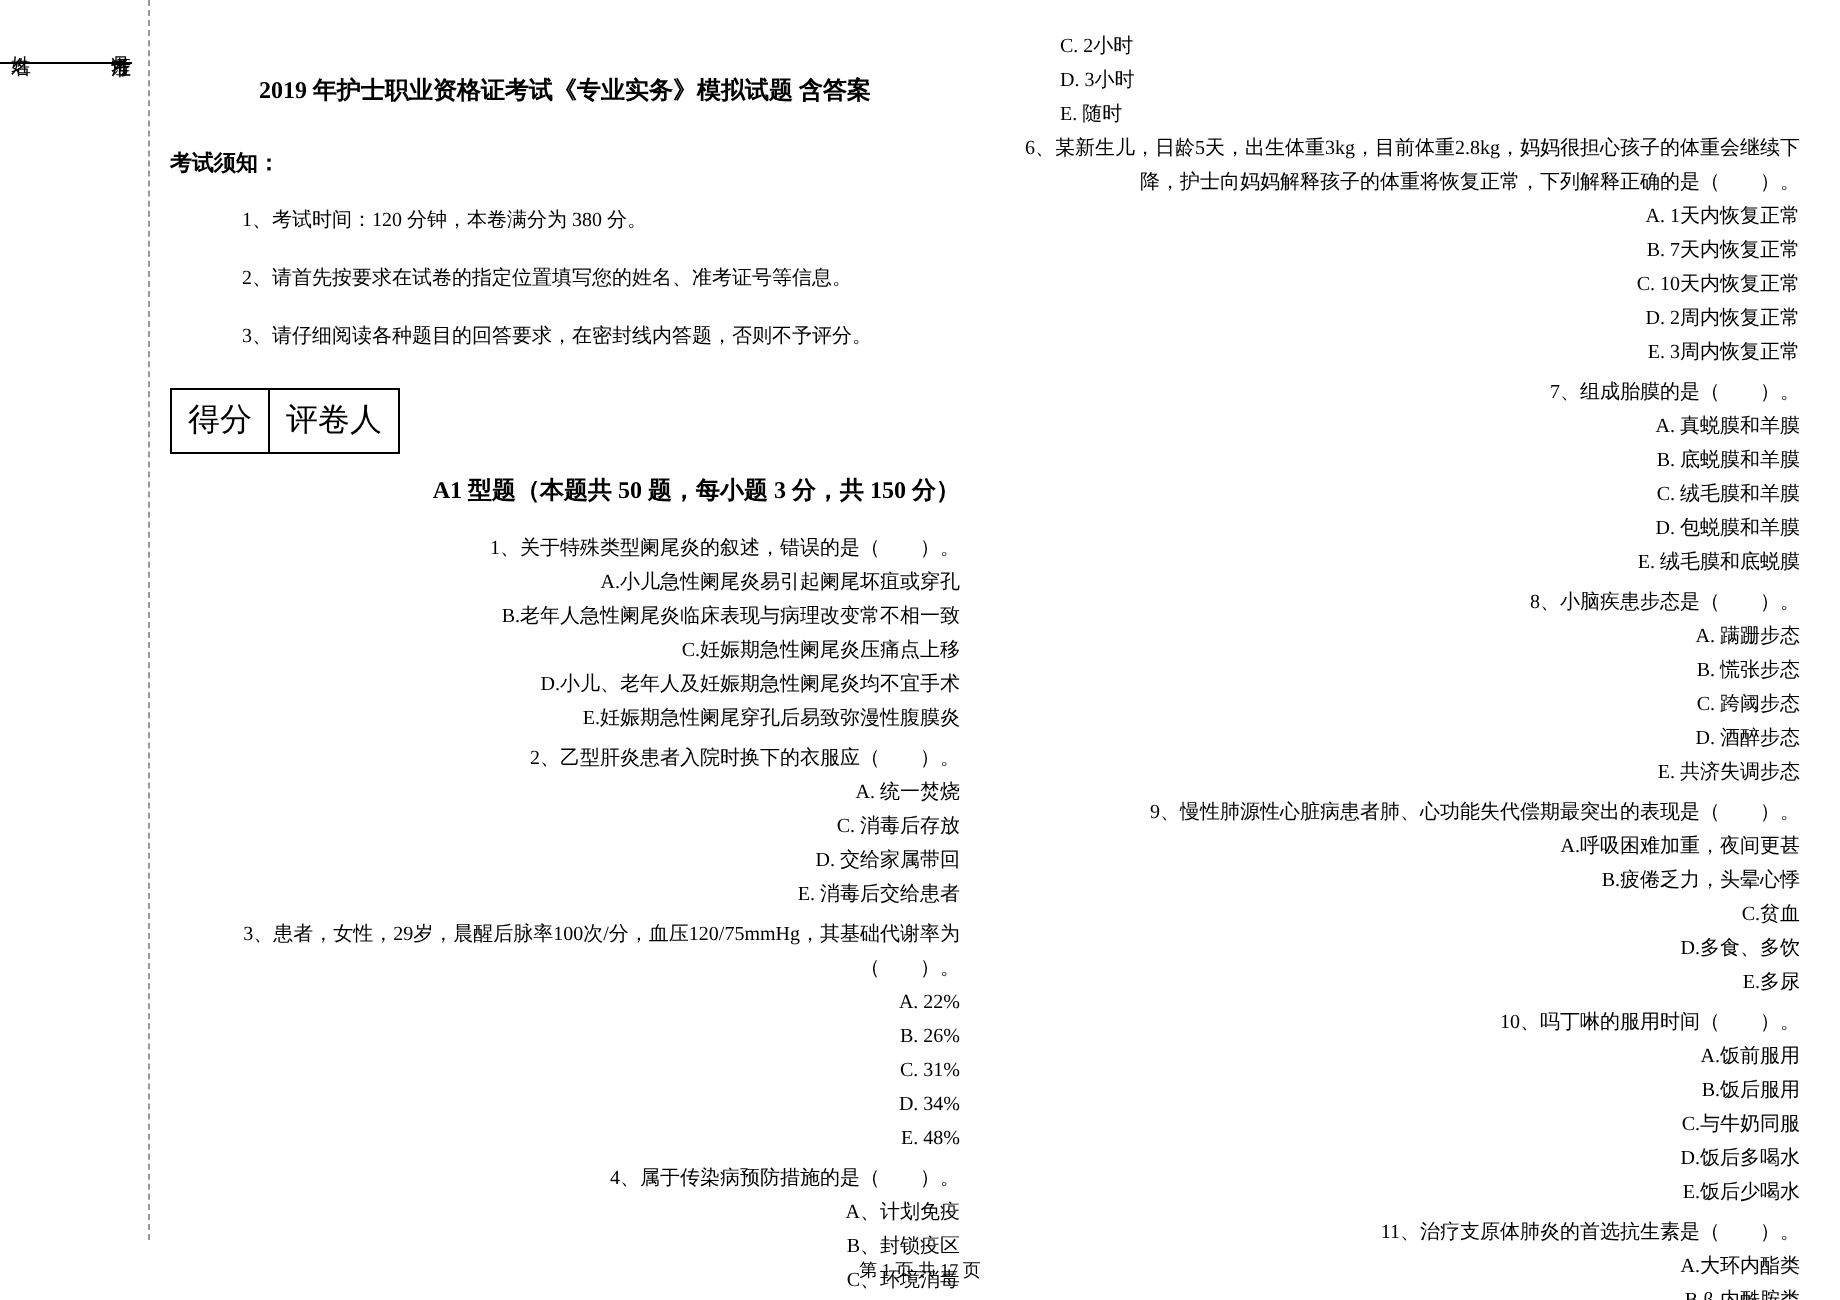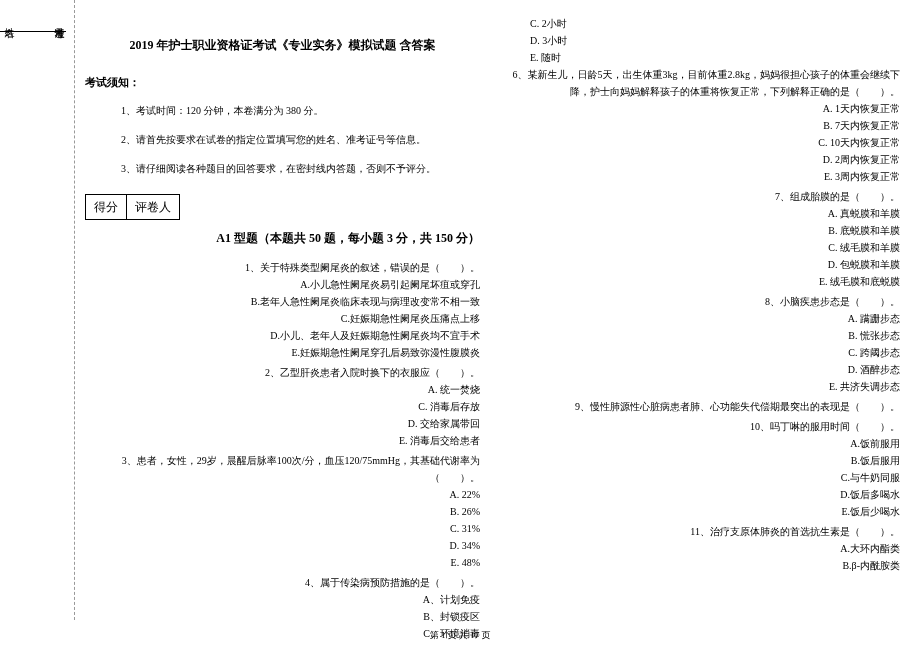--- a/index.html
+++ b/index.html
@@ -69,21 +69,21 @@
       margin-bottom: 12px;
     }
     .score-box {
       display: inline-flex;
       border: 1px solid #000;
       margin: 5px 0 8px 0;
     }
     .score-box span {
       padding: 2px 8px;
       border-right: 1px solid #000;
-      font-size: 12px;
+      font-size: 16px;
     }
     .score-box span:last-child { border-right: none; }
     .section-title {
       text-align: right;
       font-weight: bold;
       font-size: 12px;
       margin-bottom: 10px;
     }
     .question {
       margin-bottom: 3px;
@@ -219,20 +219,27 @@
           <div class="options">
             <span class="option">A. 蹒跚步态</span>
             <span class="option">B. 慌张步态</span>
             <span class="option">C. 跨阈步态</span>
             <span class="option">D. 酒醉步态</span>
             <span class="option">E. 共济失调步态</span>
           </div>
         </div>
         <div class="question">
           <div class="q-stem">9、慢性肺源性心脏病患者肺、心功能失代偿期最突出的表现是（　　）。</div>
+          <div class="options">
+            <span class="option">A.呼吸困难加重，夜间更甚</span>
+            <span class="option">B.疲倦乏力，头晕心悸</span>
+            <span class="option">C.贫血</span>
+            <span class="option">D.多食、多饮</span>
+            <span class="option">E.多尿</span>
+          </div>
         </div>
         <div class="question">
           <div class="q-stem">10、吗丁啉的服用时间（　　）。</div>
           <div class="options">
             <span class="option">A.饭前服用</span>
             <span class="option">B.饭后服用</span>
             <span class="option">C.与牛奶同服</span>
             <span class="option">D.饭后多喝水</span>
             <span class="option">E.饭后少喝水</span>
           </div>

